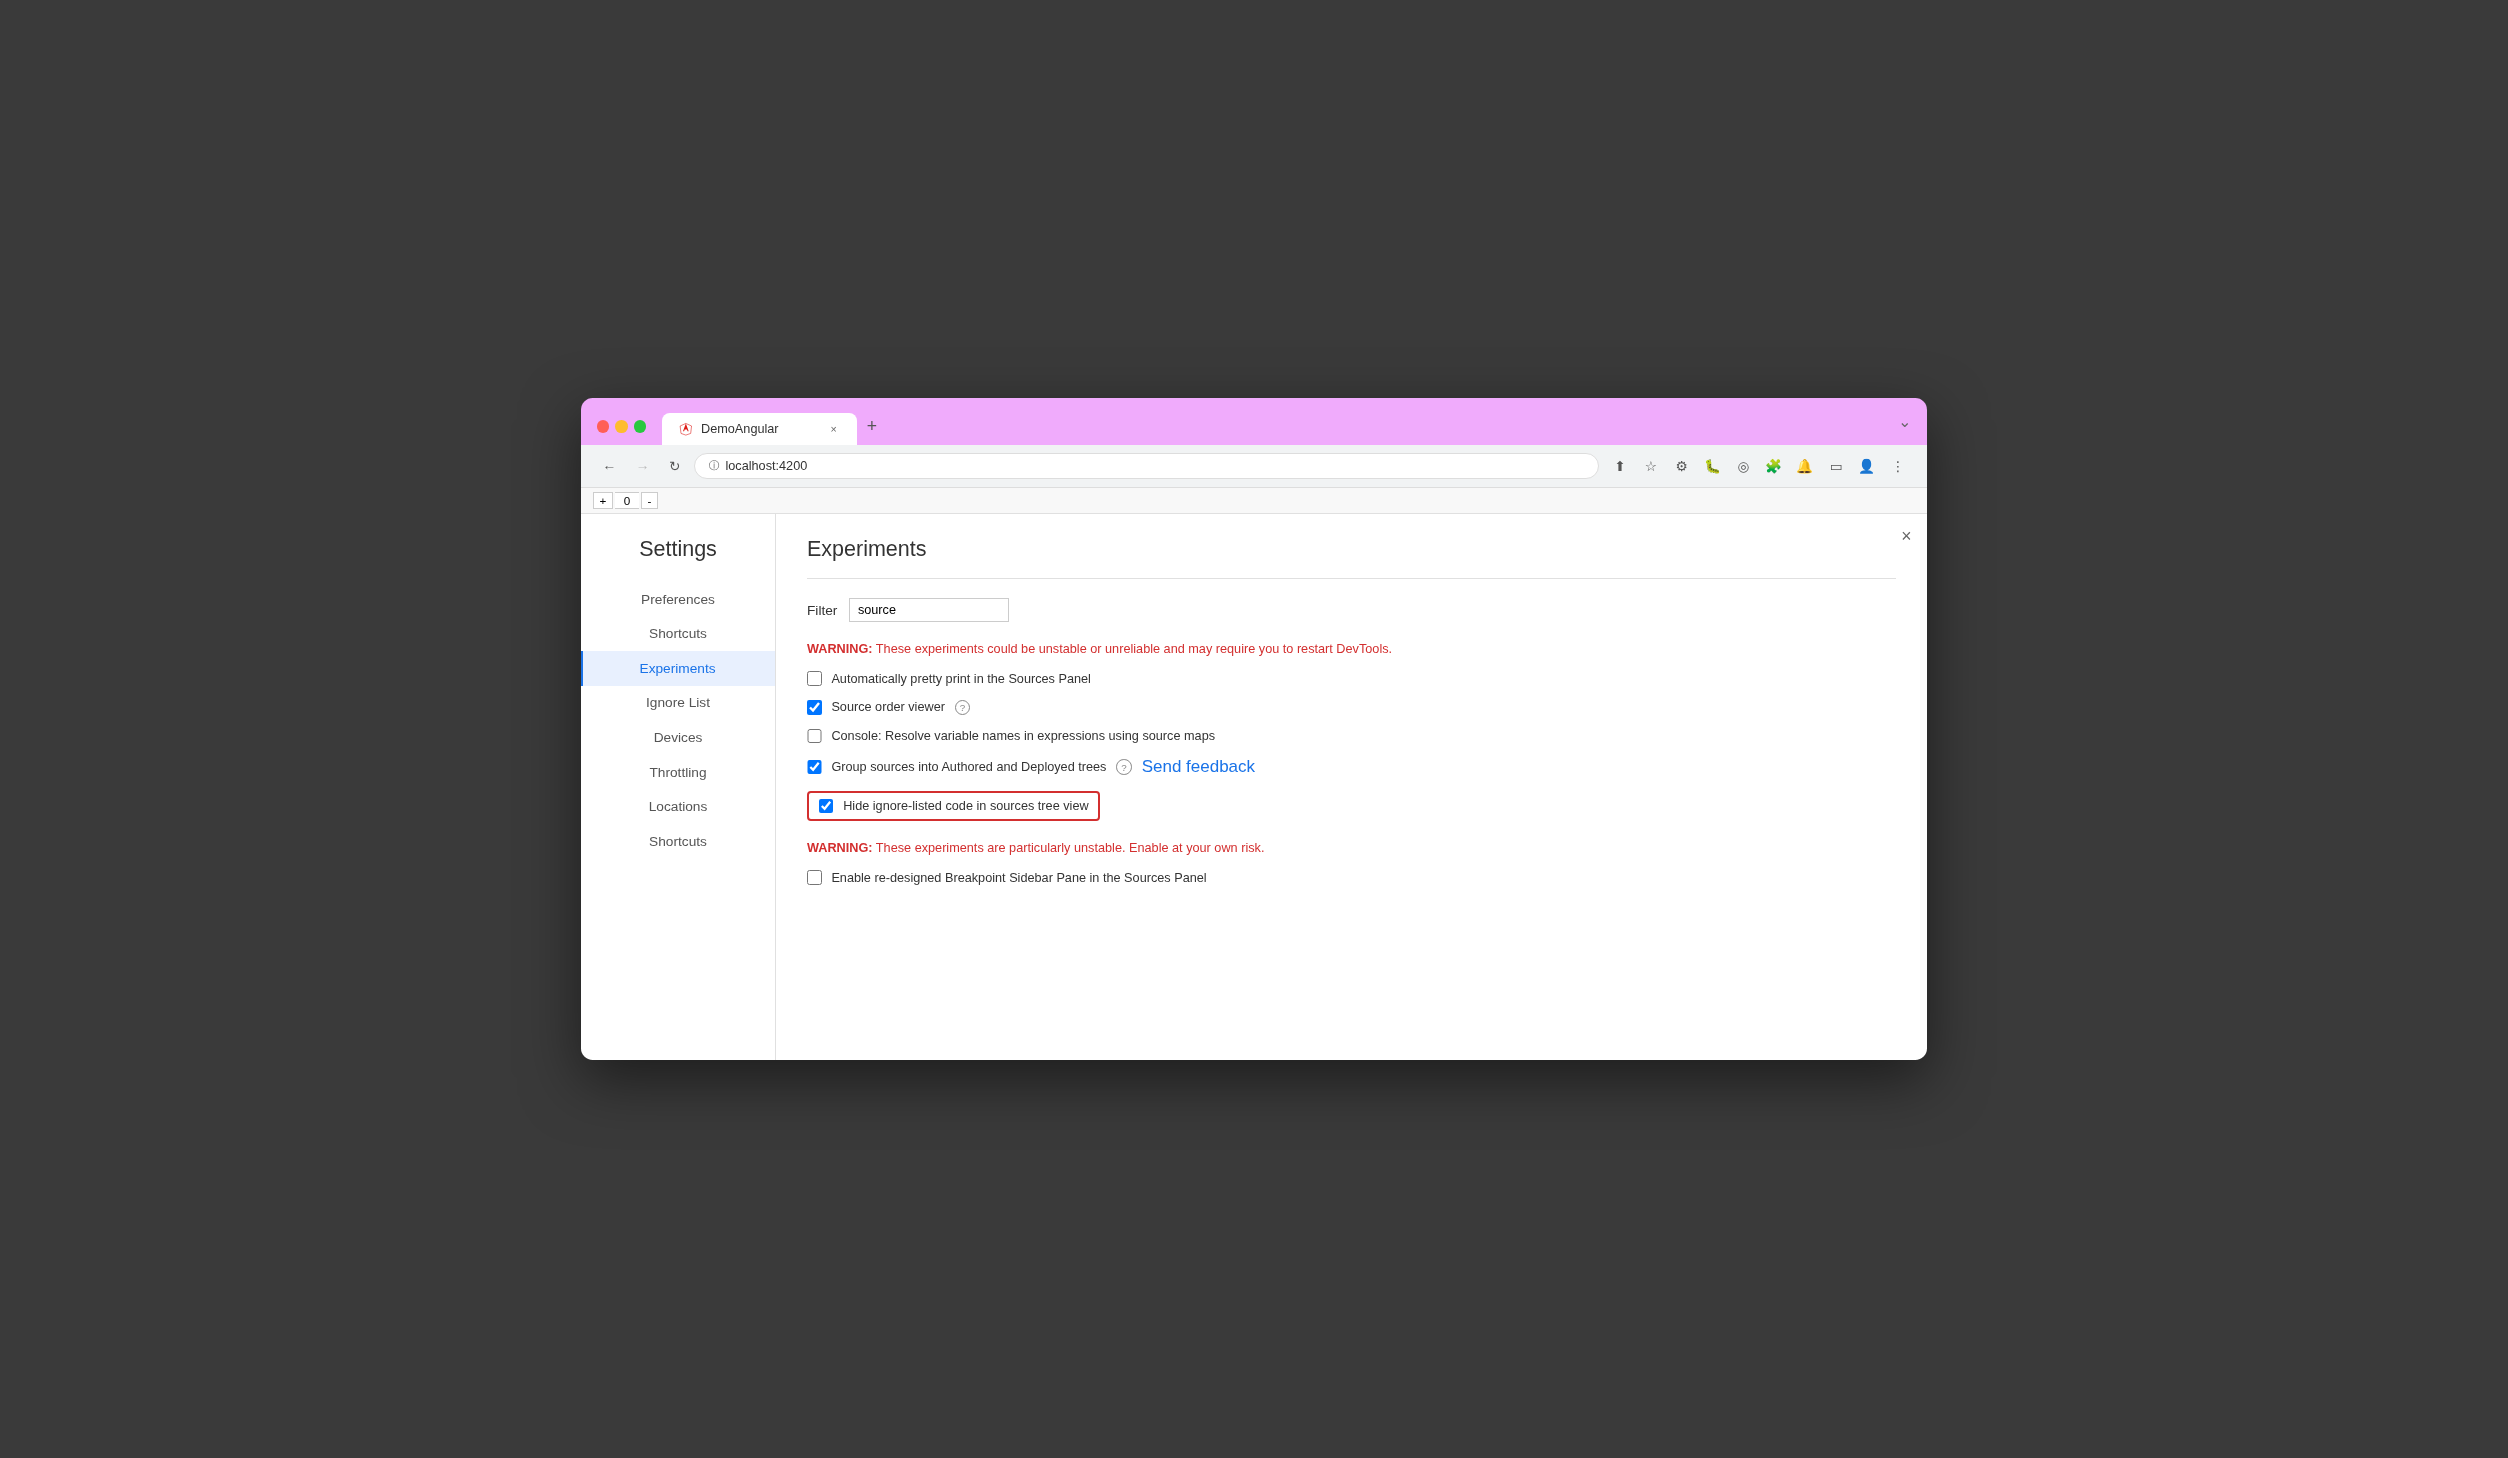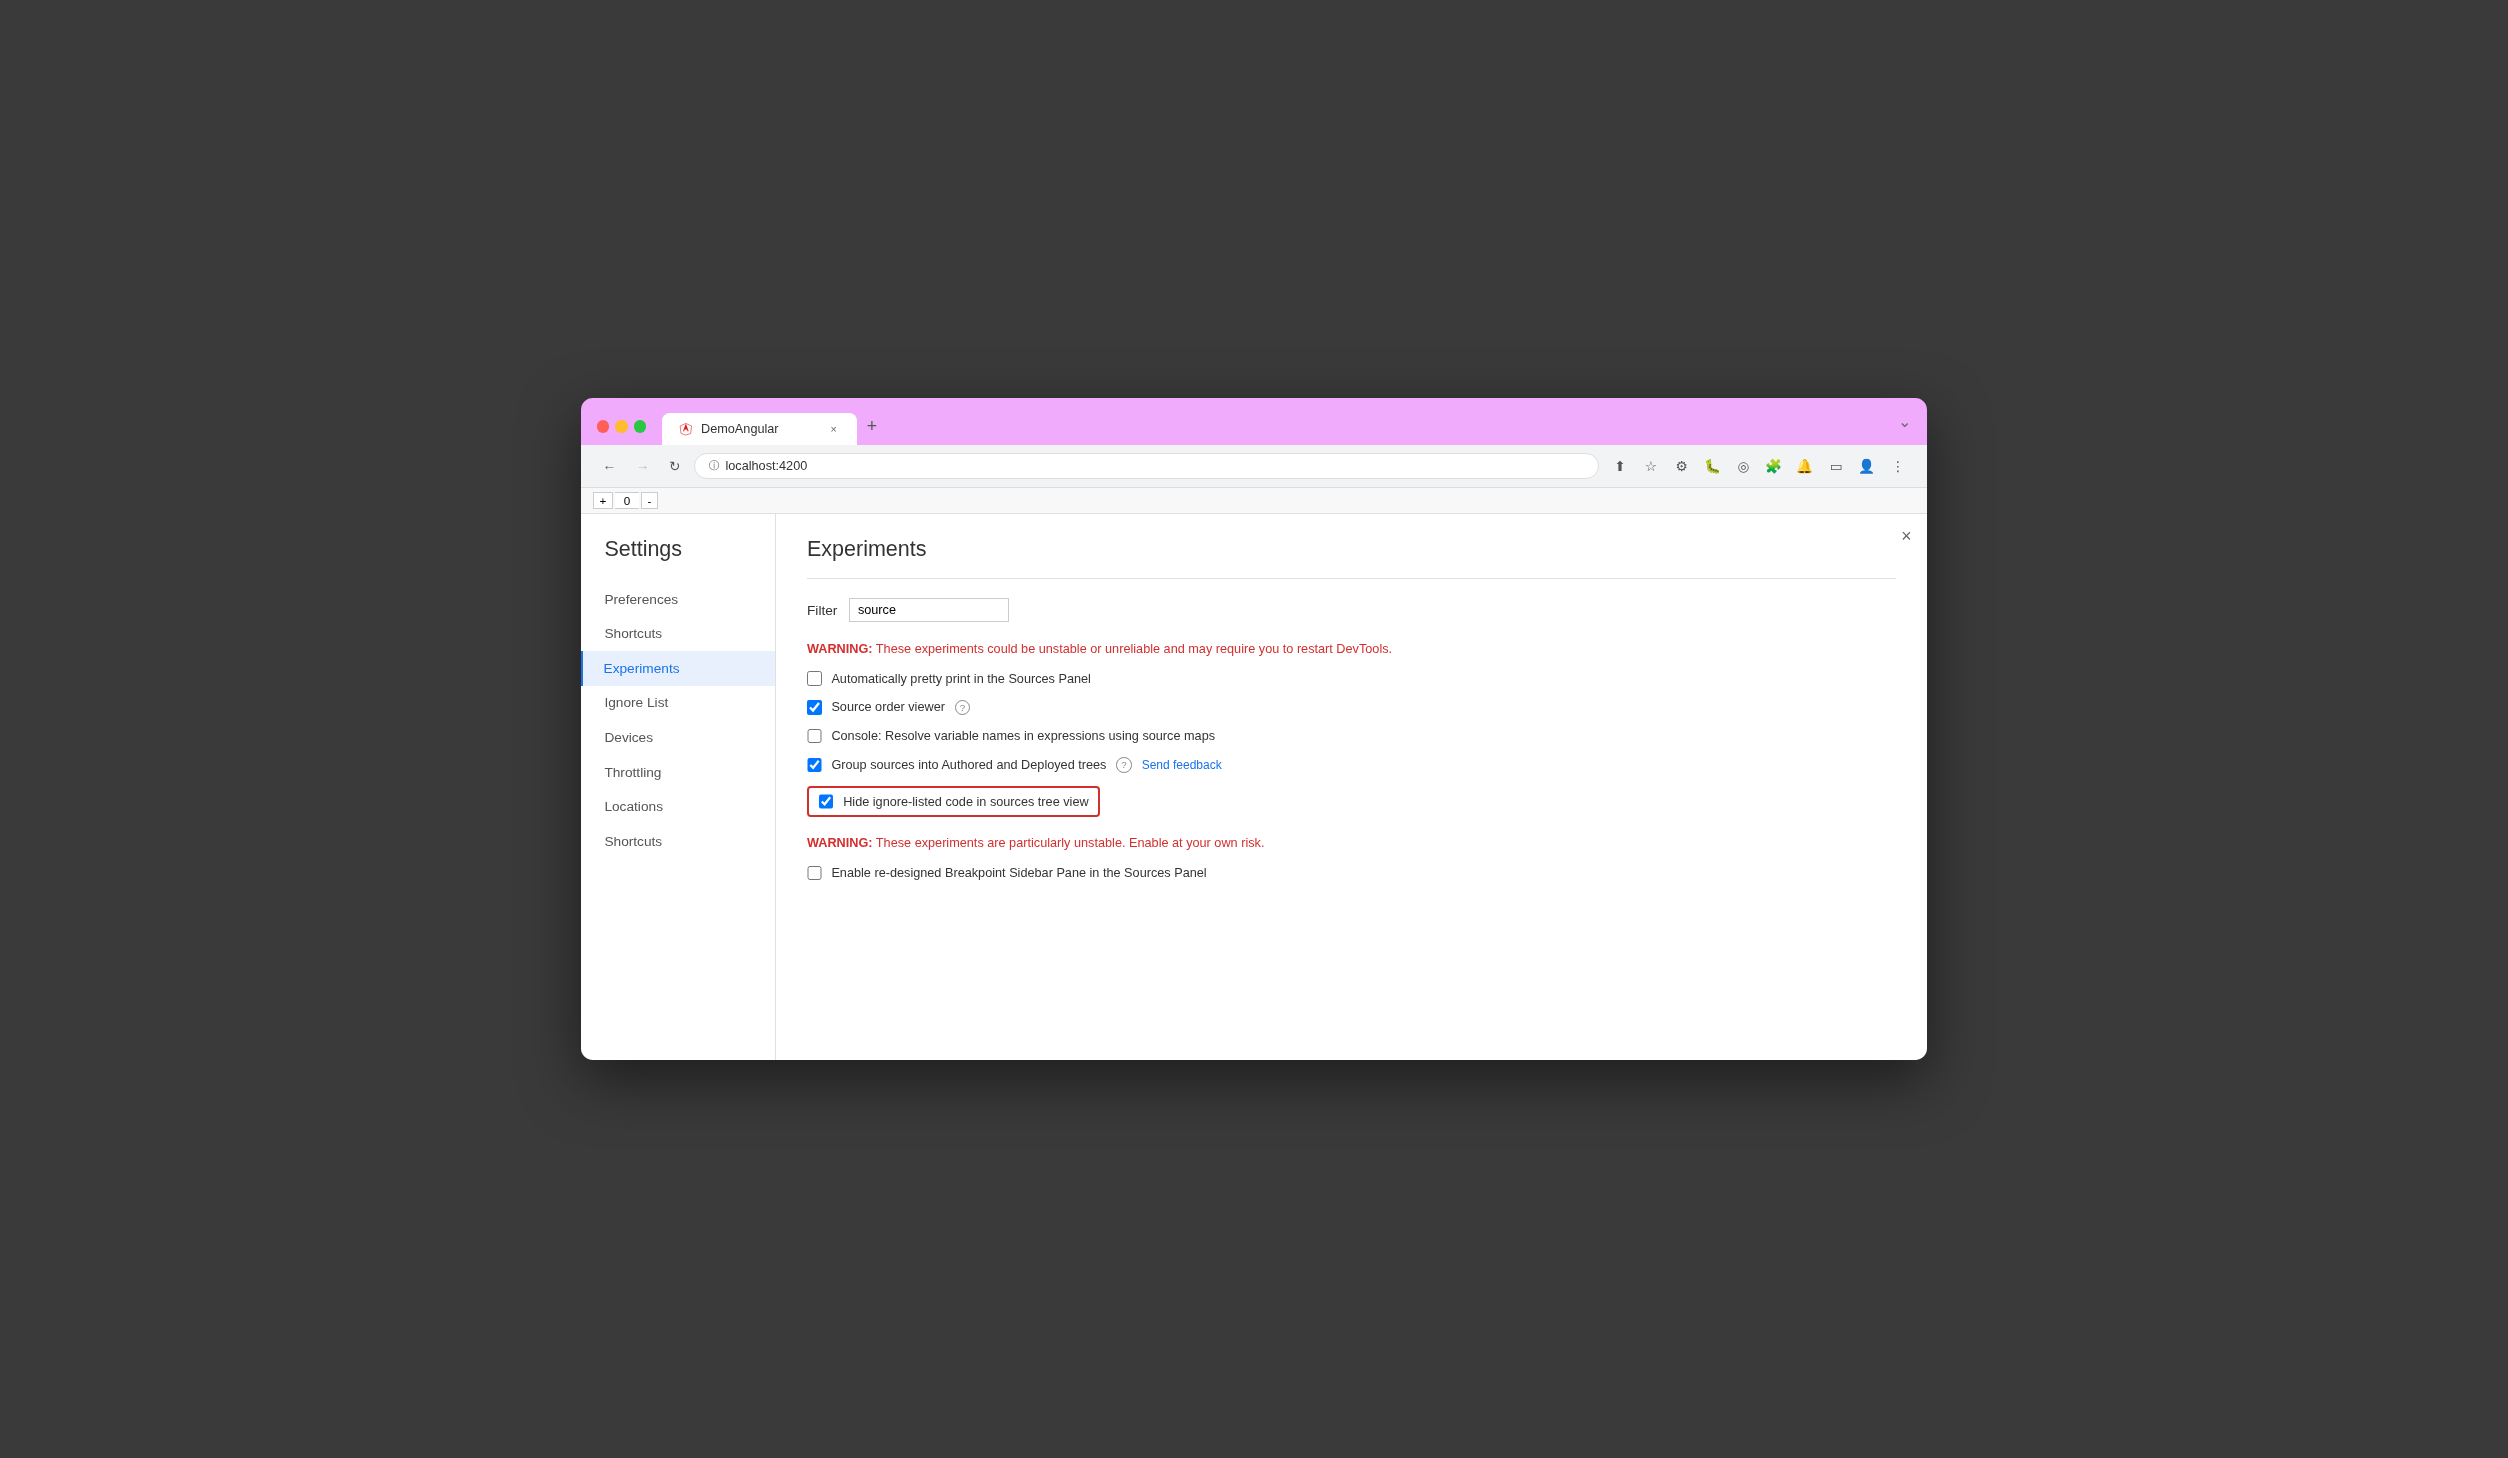--- a/index.html
+++ b/index.html
@@ -188,20 +188,21 @@
       color: #666;
       cursor: pointer;
       background: none;
       border: none;
     }
     
     .settings-sidebar {
       width: 195px;
       border-right: 1px solid #e0e0e0;
       padding: 23.4px 0 0;
+      text-align: center;
     }
     .settings-title {
       font-size: 21.5px;
       font-weight: 400;
       color: #333;
       padding: 0 23.4px 19.5px;
     }
     .sidebar-nav-item {
       padding: 9.8px 23.4px;
       font-size: 13.7px;
@@ -285,21 +286,21 @@
       border: 2px solid #d32f2f;
       border-radius: 3.9px;
       padding: 5.9px 9.8px;
       display: inline-flex;
       align-items: center;
       gap: 9.8px;
     }
     .send-feedback-link {
       color: #1a73e8;
       text-decoration: none;
-      font-size: 12px;
+      font-size: 17px;
     }
     .section-divider {
       margin: 19.5px 0;
     }
   </style>
 </head>
 <body>
 
 <div class="browser-window">
 

